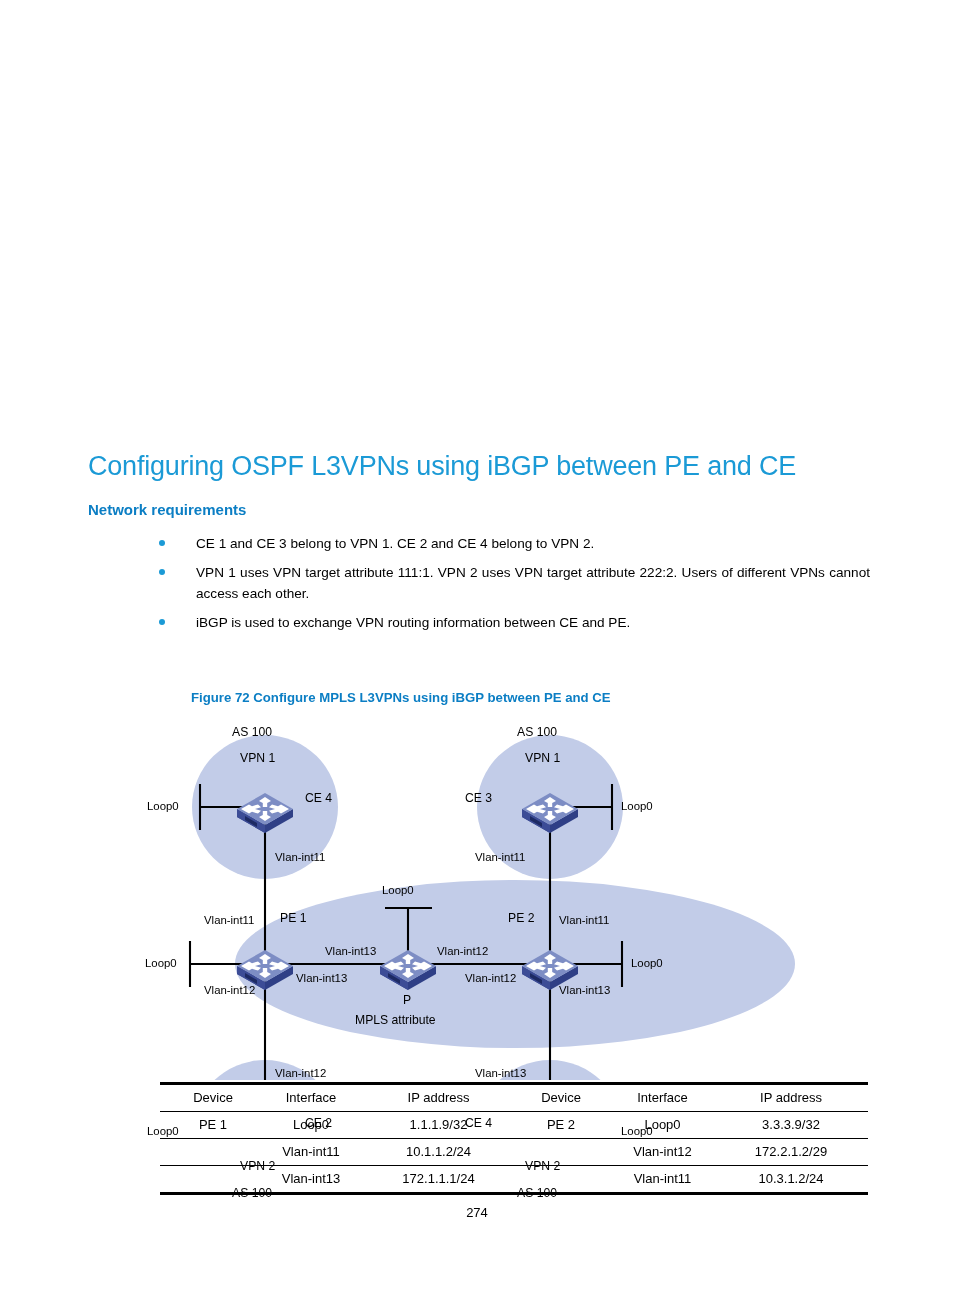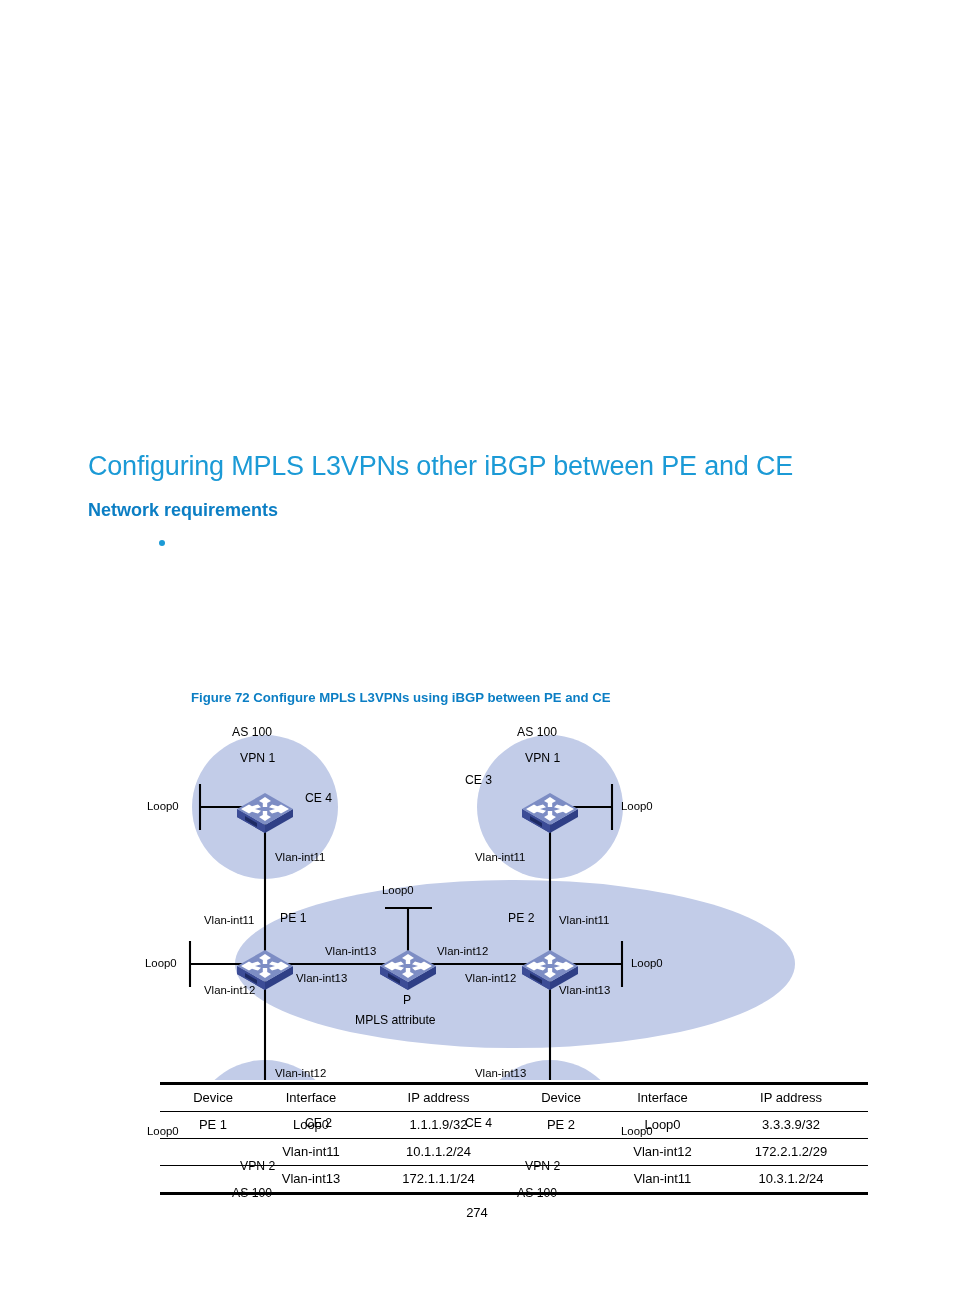--- a/index.html
+++ b/index.html
@@ -26,21 +26,21 @@
     font-weight: 400;
     letter-spacing: -0.2px;
     color: #1b9ad6;
     line-height: 34px;
     white-space: nowrap;
   }
   #section-title {
     position: absolute;
     left: 88px;
     top: 500px;
-    font-size: 18px;
+    font-size: 15px;
     font-weight: bold;
     color: #0b7ec4;
     line-height: 20px;
   }
 
   
   #requirements {
     position: absolute;
     left: 152px;
     top: 533px;
@@ -131,26 +131,35 @@
     top: 1205px;
     width: 954px;
     text-align: center;
     font-size: 13px;
     color: #000;
   }
 </style>
 </head>
 <body>
 
-<div id="page-title">Configuring MPLS L3VPNs other iBGP between PE and CE</div>
+<div id="page-title">Configuring OSPF L3VPNs using iBGP between PE and CE</div>
 <div id="section-title">Network requirements</div>
 
 <div id="requirements">
   <div class="bullet-row">
     <span class="dot"></span>
+    <span>CE 1 and CE 3 belong to VPN 1. CE 2 and CE 4 belong to VPN 2.</span>
+  </div>
+  <div class="bullet-row">
+    <span class="dot"></span>
+    <span>VPN 1 uses VPN target attribute 111:1. VPN 2 uses VPN target attribute 222:2. Users of different VPNs cannot access each other.</span>
+  </div>
+  <div class="bullet-row">
+    <span class="dot"></span>
+    <span>iBGP is used to exchange VPN routing information between CE and PE.</span>
   </div>
 </div>
 
 <div id="figure-caption">Figure 72 Configure MPLS L3VPNs using iBGP between PE and CE</div>
 
 <div id="diagram">
 
   <svg width="710" height="368" viewBox="0 0 710 368" xmlns="http://www.w3.org/2000/svg">
     <defs>
 
@@ -227,21 +236,21 @@
   </svg>
 
   <div class="dg-label big" style="left:72px;  top:14px;">AS 100</div>
   <div class="dg-label big" style="left:80px;  top:40px;">VPN 1</div>
   <div class="dg-label big" style="left:145px; top:80px;">CE 4</div>
   <div class="dg-label" style="left:-13px; top:88px;">Loop0</div>
   <div class="dg-label" style="left:115px; top:139px;">Vlan-int11</div>
 
   <div class="dg-label big" style="left:357px; top:14px;">AS 100</div>
   <div class="dg-label big" style="left:365px; top:40px;">VPN 1</div>
-  <div class="dg-label big" style="left:305px; top:62px;">CE 3</div>
+  <div class="dg-label big" style="left:305px; top:80px;">CE 3</div>
   <div class="dg-label" style="left:461px; top:88px;">Loop0</div>
   <div class="dg-label" style="left:315px; top:139px;">Vlan-int11</div>
 
   <div class="dg-label big" style="left:120px; top:200px;">PE 1</div>
   <div class="dg-label" style="left:44px;  top:202px;">Vlan-int11</div>
   <div class="dg-label" style="left:44px;  top:272px;">Vlan-int12</div>
   <div class="dg-label" style="left:136px; top:260px;">Vlan-int13</div>
   <div class="dg-label" style="left:-15px; top:245px;">Loop0</div>
 
   <div class="dg-label big" style="left:243px; top:282px;">P</div>

